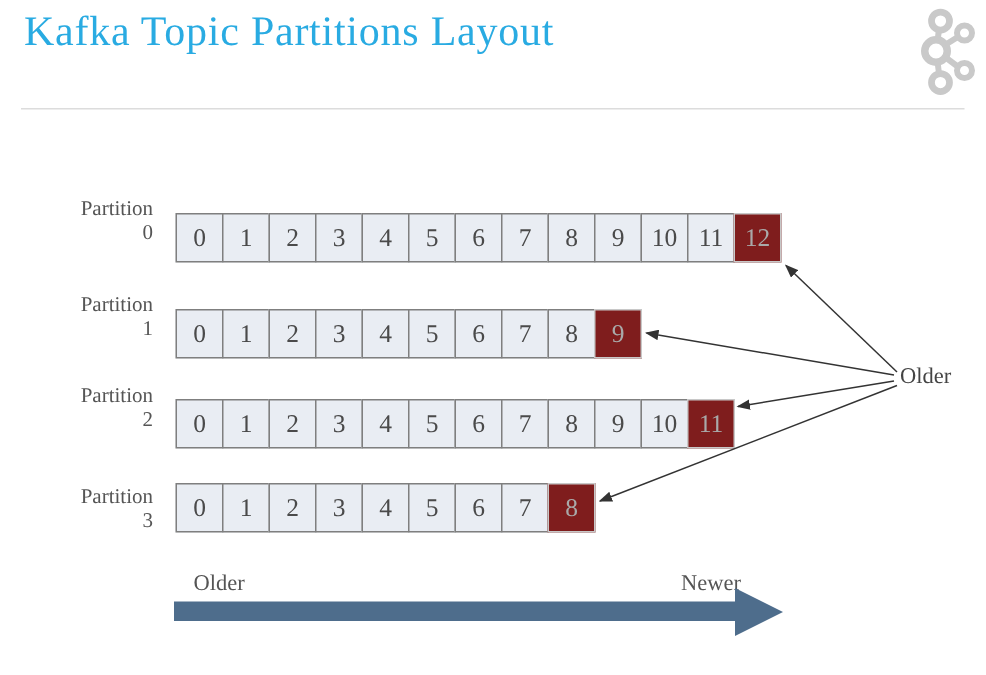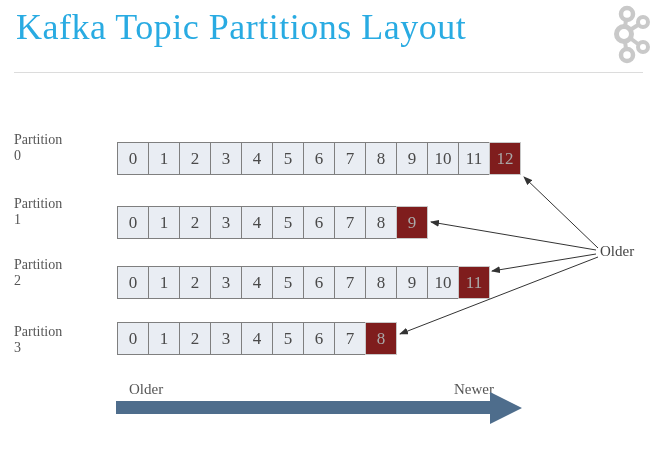--- a/index.html
+++ b/index.html
@@ -2,28 +2,28 @@
 <html><head>
 <meta charset="utf-8">
 <style>
   html,body{margin:0;padding:0;background:#fff;}
   .slide{
     position:relative;width:657px;height:450px;background:#ffffff;overflow:hidden;
     font-family:"Liberation Serif", serif;
   }
   .title{
     position:absolute;left:16px;top:6px;width:560px;
-    font-size:36px;font-weight:400;color:#29abe2;letter-spacing:.5px;
+    font-size:28px;font-weight:400;color:#29abe2;letter-spacing:.5px;
     font-family:"Liberation Serif", serif;
   }
   .kafka-logo{position:absolute;left:606px;top:5px;}
   .divider{position:absolute;left:14px;top:72px;width:629px;height:1px;background:#dcdcdc;}
 
   .plabel{
-    position:absolute;left:14px;width:88px;text-align:left;
+    position:absolute;left:14px;width:88px;text-align:right;
     font-size:14px;line-height:16px;color:#555555;
   }
   .plabel.p0{top:132px}.plabel.p1{top:196px}.plabel.p2{top:257px}.plabel.p3{top:324px}
 
   .cells-row{position:absolute;left:117px;display:flex;}
   .cells-row.r0{top:142px}.cells-row.r1{top:206px}.cells-row.r2{top:266px}.cells-row.r3{top:322px}
   .cell{
     box-sizing:border-box;width:32px;height:33px;margin-left:-1px;
     background:#e9edf3;border:1px solid #7f7f7f;
     display:flex;align-items:center;justify-content:center;

